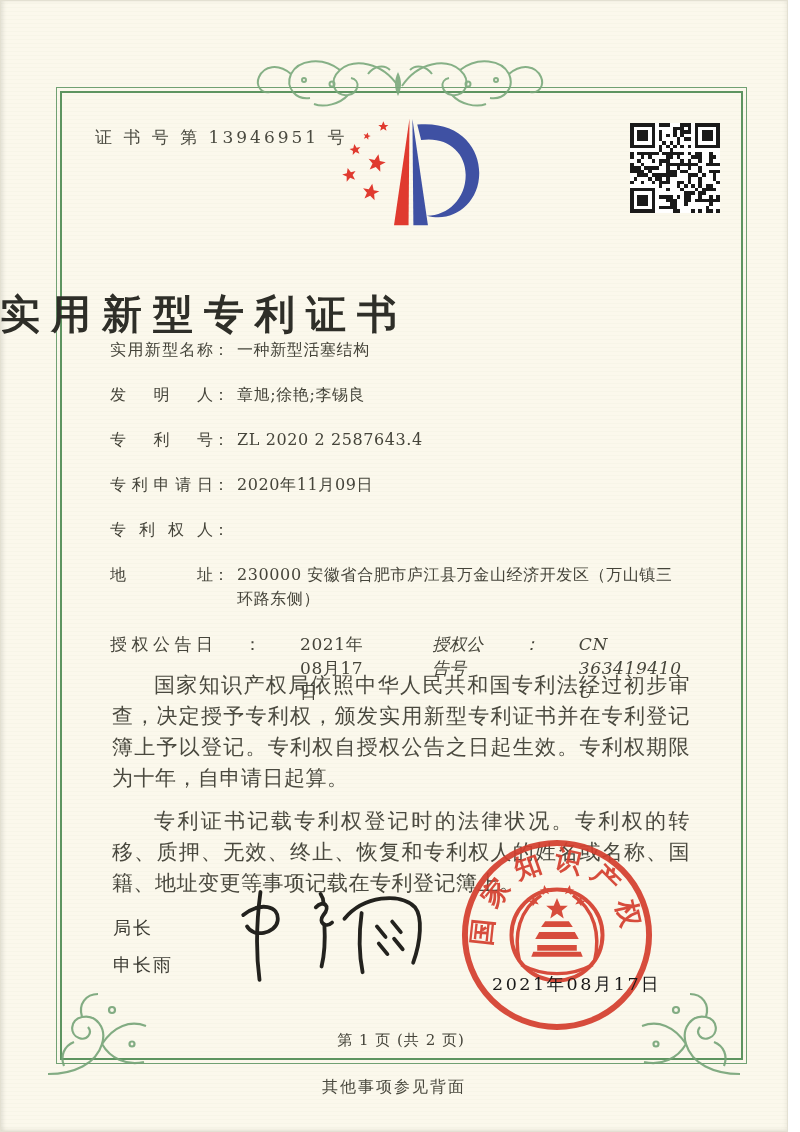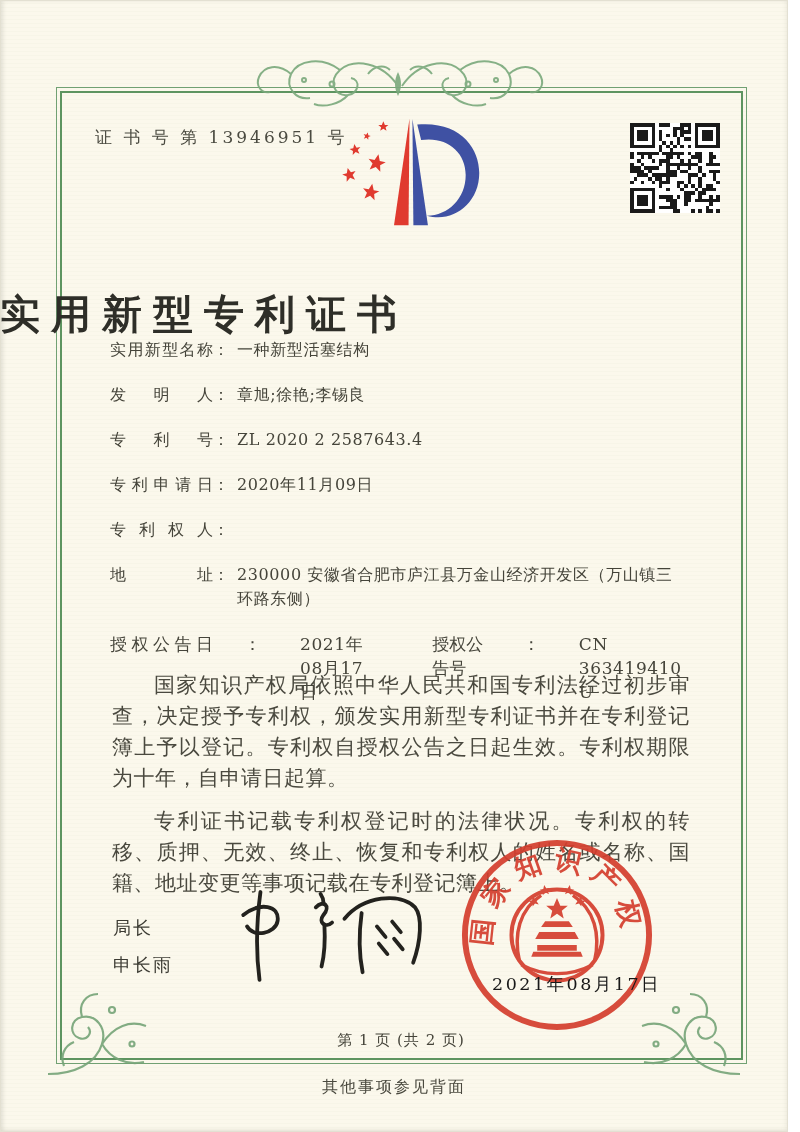--- a/index.html
+++ b/index.html
@@ -18,21 +18,21 @@
   .qr{position:absolute;left:630px;top:123px;width:90px;height:90px;}
   .title{position:absolute;left:0;top:240px;width:100%;text-align:left;
     font-size:40px;font-weight:bold;color:#2e2e28;letter-spacing:11px;margin-top:47px;}
   .fields{position:absolute;left:110px;top:338px;width:580px;}
   .field-row{display:flex;align-items:flex-start;font-size:16px;color:#45443a;line-height:24px;margin-bottom:21px;}
   .field-label{width:103px;flex:none;text-align:justify;text-align-last:justify;}
   .field-colon{flex:none;margin-right:8px;}
   .field-value{letter-spacing:0.6px;max-width:438px;}
   .grant-row{display:flex;font-size:17px;color:#45443a;line-height:24px;margin-bottom:0;}
   .grant-pair{display:flex;gap:31px;}
-  .grant-pair.second{margin-left:62px;}
+  .grant-pair.second{margin-left:62px;font-style:italic;}
   .paragraphs{position:absolute;left:100px;top:658px;width:602px;}
   .paragraphs p{margin:12px;font-size:21px;line-height:31px;color:#4a493f;text-align:justify;text-indent:2em;letter-spacing:0.5px;}
   .signer{position:absolute;left:113px;top:916px;font-size:18px;color:#3c3b33;font-family:"DejaVu Sans", sans-serif;}
   .signer div{margin-bottom:13px;letter-spacing:2px;}
   .signature{position:absolute;left:228px;top:880px;width:210px;height:110px;}
   .seal{position:absolute;left:458px;top:836px;width:198px;height:198px;opacity:0.92;}
   .seal-date{position:absolute;left:492px;top:972px;font-size:17.5px;color:#181818;letter-spacing:2.5px;}
   .page-info{position:absolute;left:7px;top:1031px;width:100%;text-align:center;font-size:15px;color:#45443a;letter-spacing:1px;}
   .footer-note{position:absolute;left:0;top:1077px;width:100%;text-align:center;font-size:16px;color:#4a493f;letter-spacing:2px;}
   .orn{position:absolute;pointer-events:none;}

